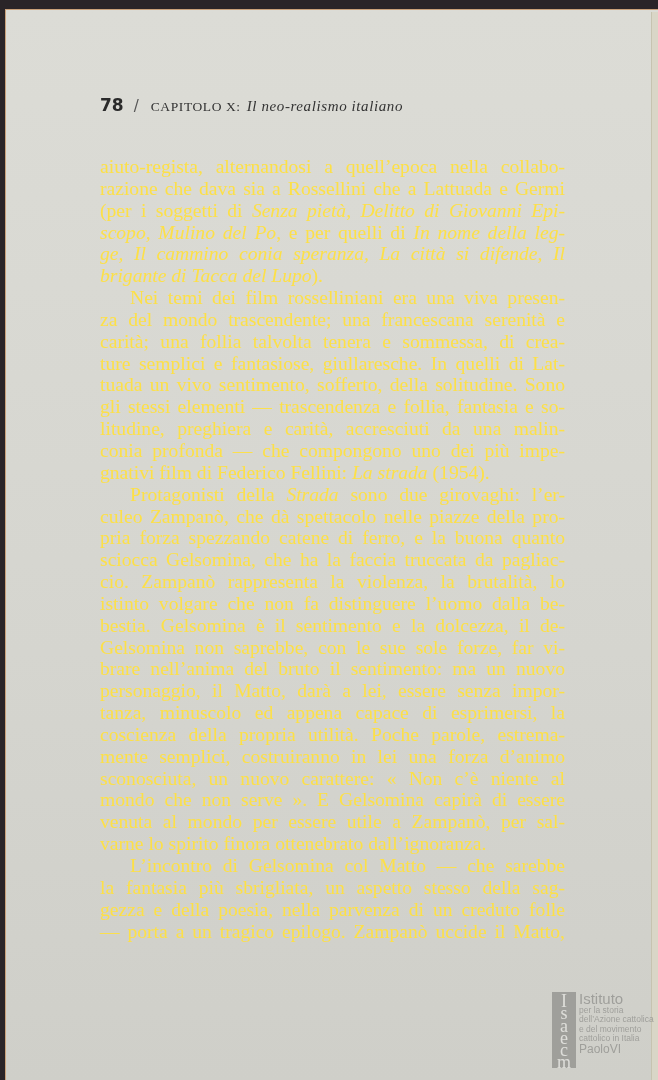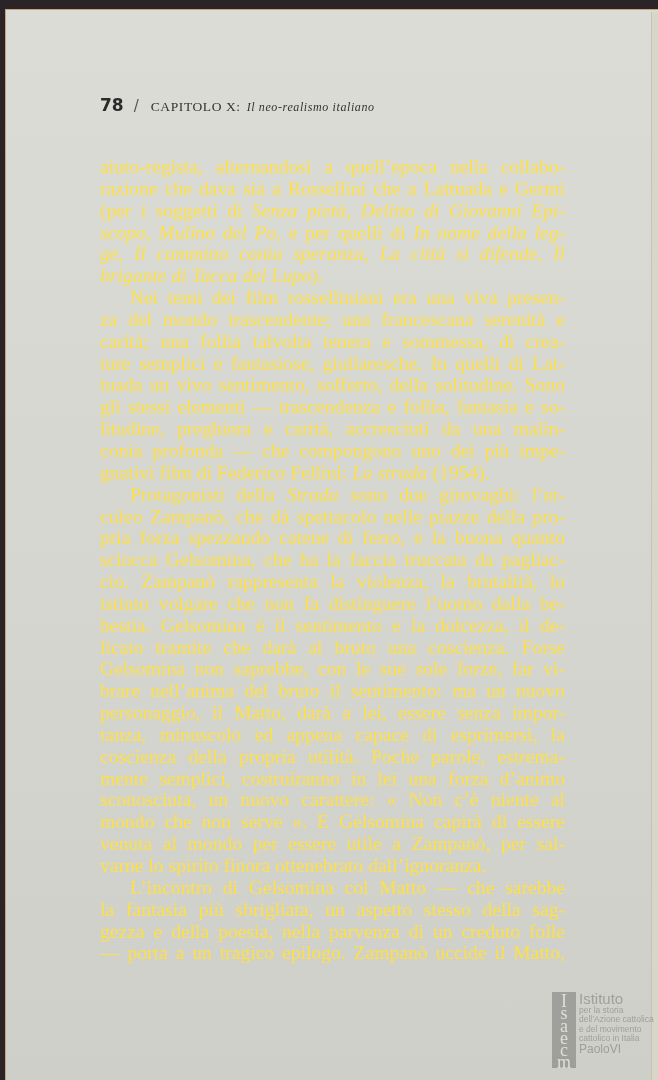--- a/index.html
+++ b/index.html
@@ -61,21 +61,21 @@
     .chapter {
       font-family: "Liberation Serif", serif;
       font-size: 13.5px;
       letter-spacing: 0.6px;
       color: #333;
       margin-right: 6px;
     }
     .chapter-title {
       font-family: "Liberation Serif", serif;
       font-style: italic;
-      font-size: 12px;
+      font-size: 15px;
       letter-spacing: 0.6px;
       color: #333;
       margin-top: 19px;
     }
     .body-text {
       position: absolute;
       left: 100px;
       top: 156px;
       width: 465px;
       font-family: "Liberation Serif", serif;
@@ -174,21 +174,20 @@
     <span class="line"><span>litudine, preghiera e carità, accresciuti da una malin-</span></span>
     <span class="line"><span>conia profonda — che compongono uno dei più impe-</span></span>
     <span class="line last"><span>gnativi film di Federico Fellini: </span><i>La strada</i><span> (1954).</span></span>
     <span class="line indent"><span>Protagonisti della </span><i>Strada</i><span> sono due girovaghi: l’er-</span></span>
     <span class="line"><span>culeo Zampanò, che dà spettacolo nelle piazze della pro-</span></span>
     <span class="line"><span>pria forza spezzando catene di ferro, e la buona quanto</span></span>
     <span class="line"><span>sciocca Gelsomina, che ha la faccia truccata da pagliac-</span></span>
     <span class="line"><span>cio. Zampanò rappresenta la violenza, la brutalità, lo</span></span>
     <span class="line"><span>istinto volgare che non fa distinguere l’uomo dalla be-</span></span>
     <span class="line"><span>bestia. Gelsomina è il sentimento e la dolcezza, il de-</span></span>
-    <span class="line"><span>licato tramite che darà al bruto una coscienza. Forse</span></span>
     <span class="line"><span>Gelsomina non saprebbe, con le sue sole forze, far vi-</span></span>
     <span class="line"><span>brare nell’anima del bruto il sentimento: ma un nuovo</span></span>
     <span class="line"><span>personaggio, il Matto, darà a lei, essere senza impor-</span></span>
     <span class="line"><span>tanza, minuscolo ed appena capace di esprimersi, la</span></span>
     <span class="line"><span>coscienza della propria utilità. Poche parole, estrema-</span></span>
     <span class="line"><span>mente semplici, costruiranno in lei una forza d’animo</span></span>
     <span class="line"><span>sconosciuta, un nuovo carattere: « Non c’è niente al</span></span>
     <span class="line"><span>mondo che non serve ». E Gelsomina capirà di essere</span></span>
     <span class="line"><span>venuta al mondo per essere utile a Zampanò, per sal-</span></span>
     <span class="line last"><span>varne lo spirito finora ottenebrato dall’ignoranza.</span></span>

